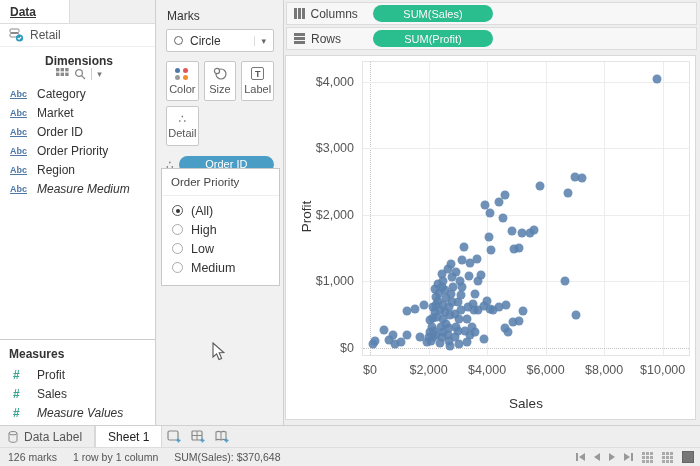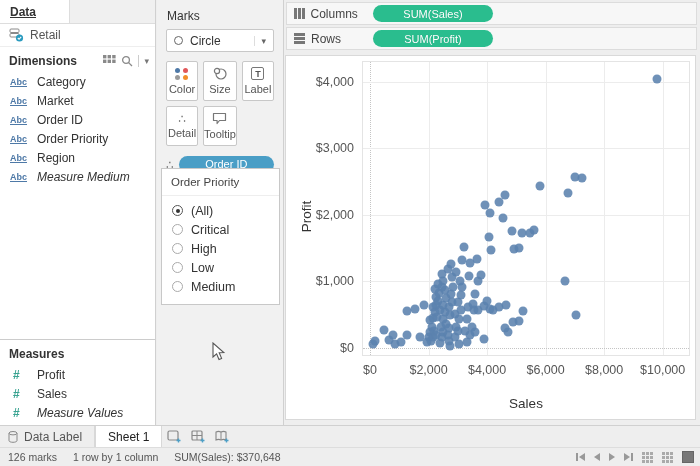--- a/index.html
+++ b/index.html
@@ -14,21 +14,21 @@
   .tab-data { width:70px; background:#fff; font-weight:bold; font-size:12px; padding:5px 0 0 10px;
               border-right:1px solid #ddd;text-decoration:underline; }
   .tab-analytics { flex:1; font-size:12px; color:#444; padding:5px 0 0 12px; position:relative; }
   .updown { position:absolute; right:8px; top:7px; width:7px; height:10px; }
   .updown:before, .updown:after { content:""; position:absolute; left:1px; border-left:3px solid transparent;
               border-right:3px solid transparent; }
   .updown:before { top:0; border-bottom:4px solid #888; }
   .updown:after { bottom:0; border-top:4px solid #888; }
   .datasource-row { height:23px; display:flex; align-items:center; gap:6px; padding:0 9px;
                     font-size:12px; color:#555; border-bottom:1px solid #eee; }
-  .dims-header { display:flex; align-items:center; padding:7px 6px 4px 9px; }
+  .dims-header { display:flex; align-items:center; padding:7px 6px 4px 9px;flex-direction:column; }
   .dims-title { font-weight:bold; font-size:12px; color:#333; flex:1; }
   .hdr-icons { display:flex; align-items:center; gap:5px; }
   .hdr-sep { width:1px; height:12px; background:#ccc; }
   .field-row { display:flex; align-items:center; height:19px; padding-left:10px; gap:7px; font-size:12px; }
   .f-icon { color:#4e79a7; font-size:9px; font-weight:bold; width:20px; flex:0 0 20px;text-decoration:underline; }
   .m-icon { color:#39a391; font-size:12px; font-weight:bold; width:20px; flex:0 0 20px; padding-left:3px; }
   .f-label.italic { font-style:italic; }
   .measures-section { position:absolute; left:0; right:0; bottom:0; border-top:1px solid #ccc;
                       padding:5px 0 6px; background:#fff; }
   .measures-title { font-weight:bold; font-size:12px; padding:2px 0 4px 9px; }
@@ -233,43 +233,33 @@
         <span>Size</span>
       </div>
       <div class="mark-btn">
         <span class="label-glyph">T</span>
         <span>Label</span>
       </div>
       <div class="mark-btn">
         <span class="detail-glyph">∴</span>
         <span>Detail</span>
       </div>
-      <div class="mark-btn">
-        <svg width="15" height="13" viewBox="0 0 15 13">
-          <path d="M1.5 1.5 h12 v7 h-6 l-2.4 3 v-3 h-3.6 z" fill="none" stroke="#777" stroke-width="1.2" stroke-linejoin="round"></path>
-        </svg>
-        <span>Tooltip</span>
-      </div>
     </div>
     <div class="pill-row">
       <span class="detail-glyph">∴</span>
       <span class="pill-blue">Order ID</span>
     </div>
   </div>
 
   <div class="filter-card">
     <div class="filter-title">Order Priority</div>
     <div>
         <div class="radio-row">
     <span class="radio sel"></span>
     <span class="r-label">(All)</span>
-  </div>
-        <div class="radio-row">
-    <span class="radio"></span>
-    <span class="r-label">Critical</span>
   </div>
         <div class="radio-row">
     <span class="radio"></span>
     <span class="r-label">High</span>
   </div>
         <div class="radio-row">
     <span class="radio"></span>
     <span class="r-label">Low</span>
   </div>
         <div class="radio-row">

